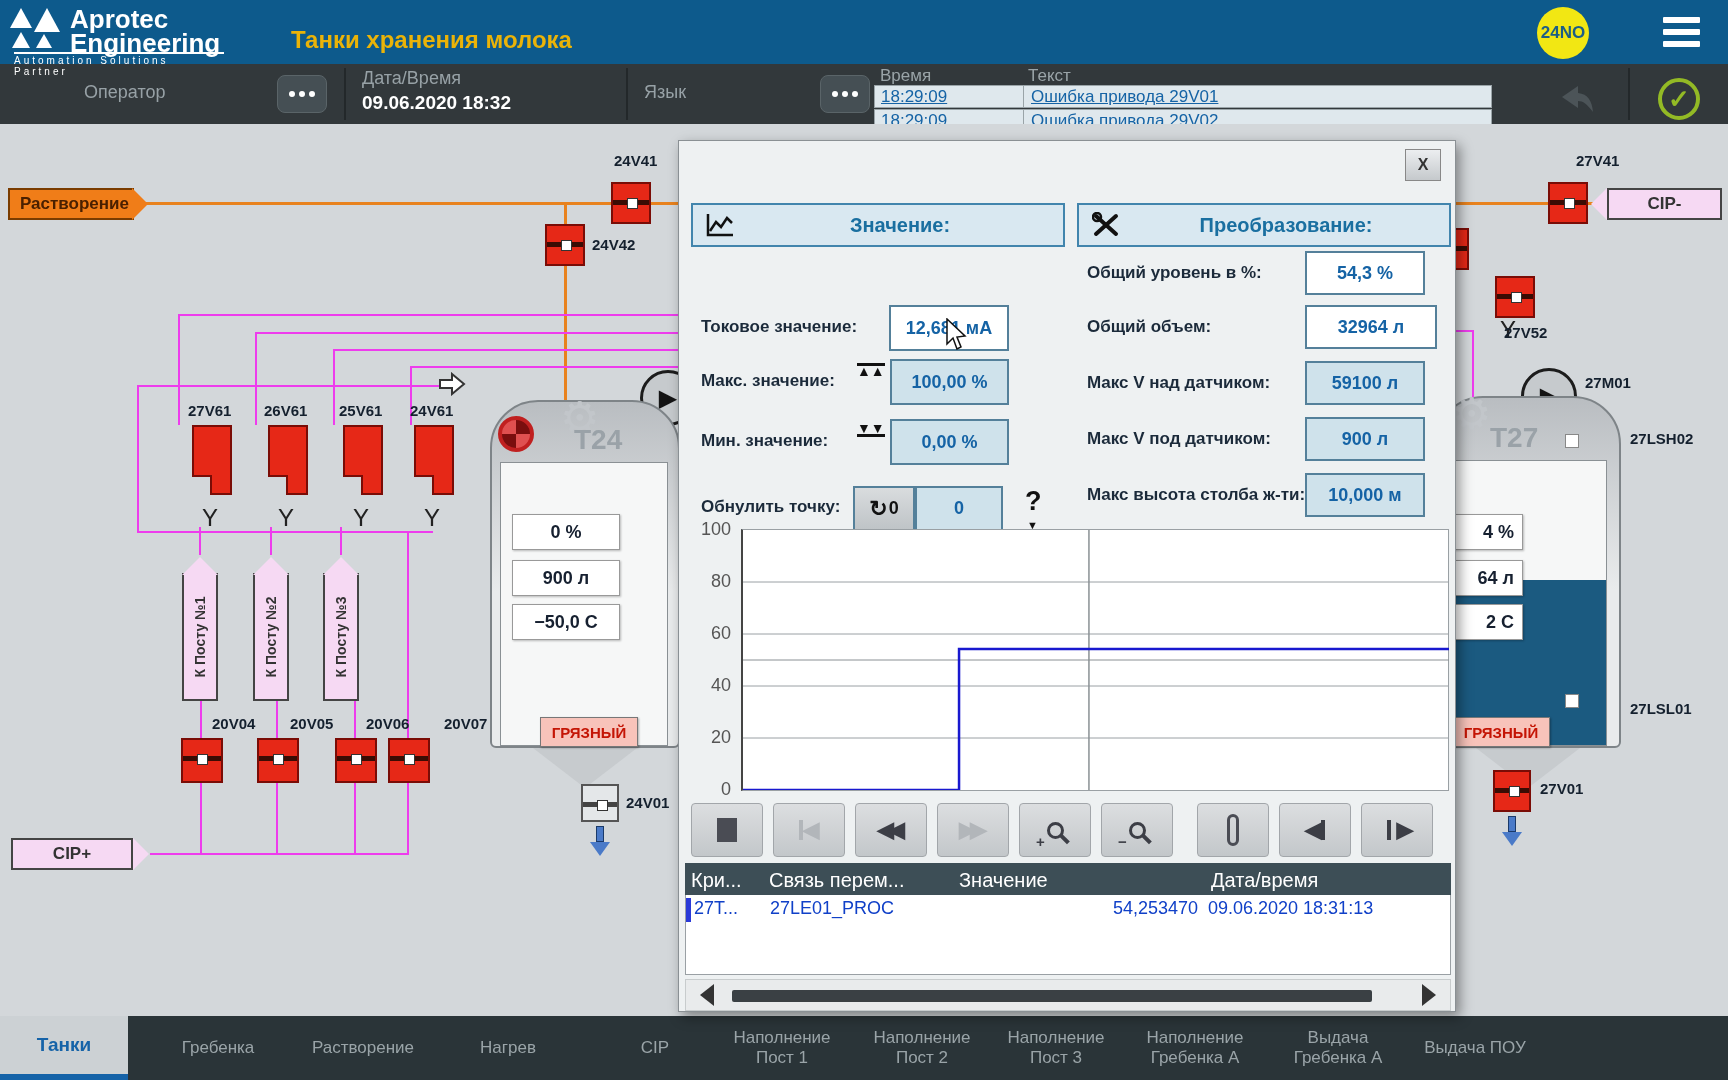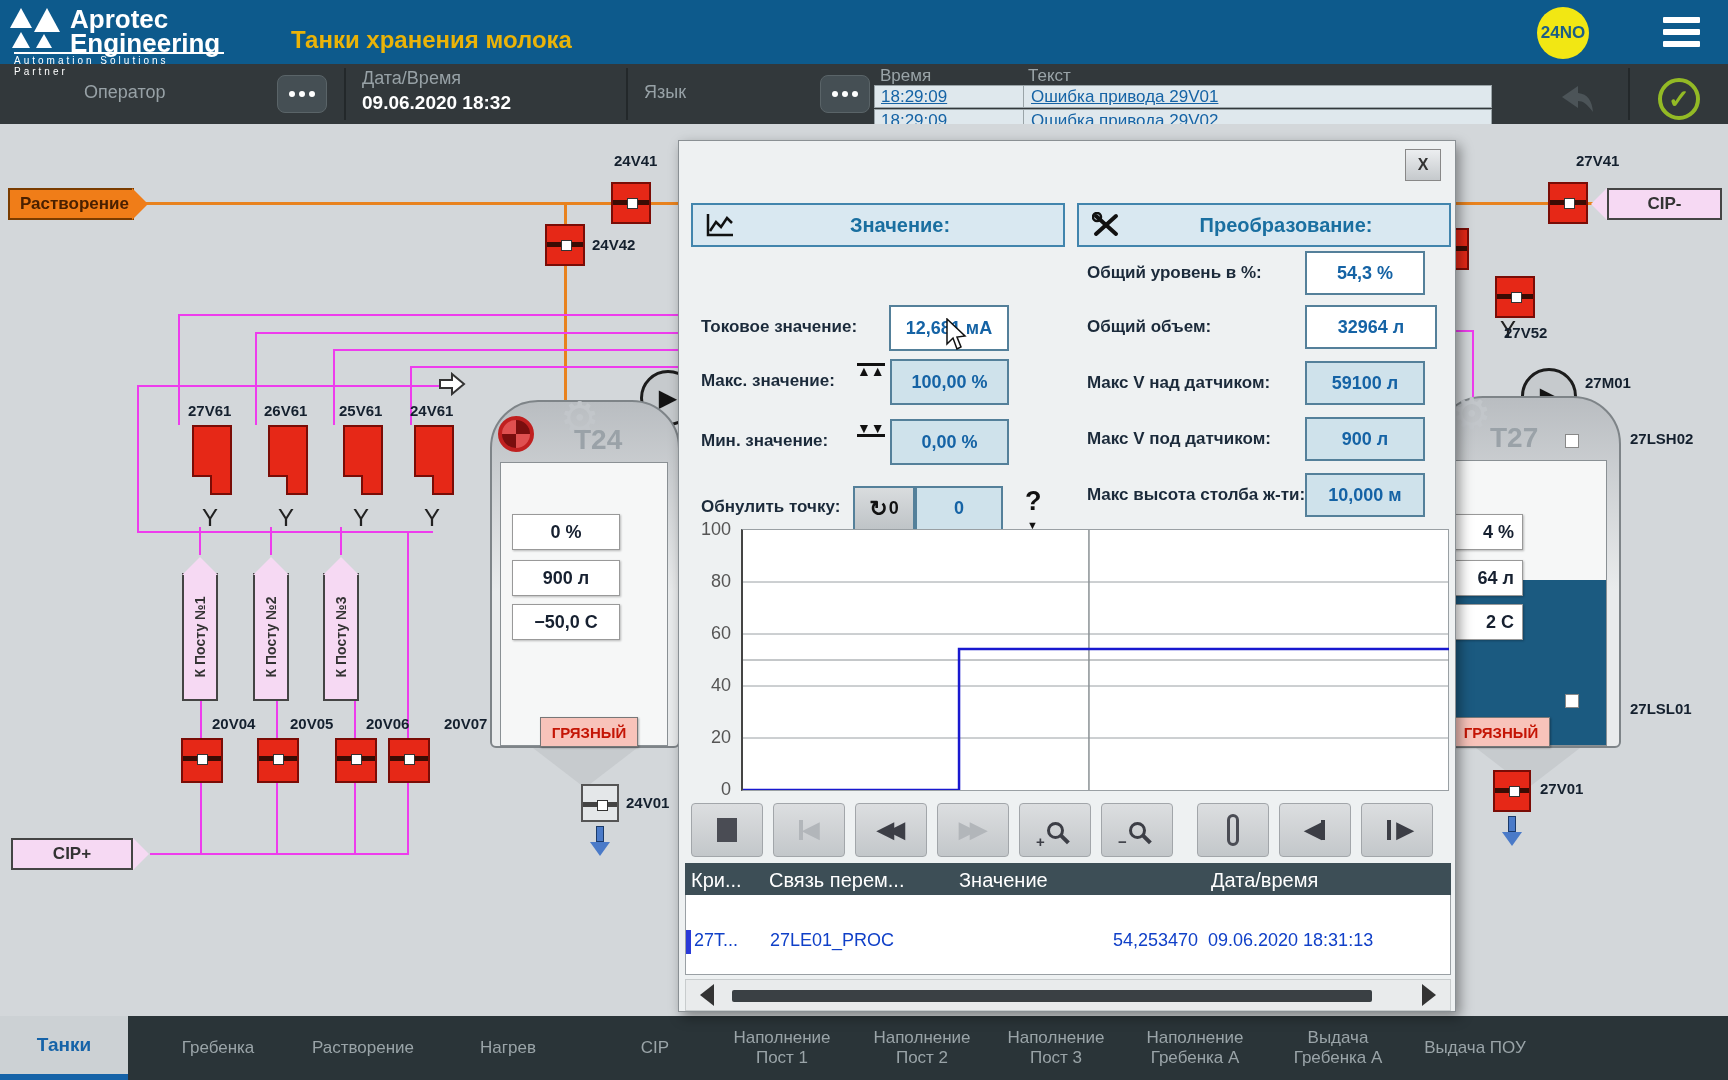--- a/index.html
+++ b/index.html
@@ -95,21 +95,21 @@
   .dim .bar, .dim .sq { background:#b2b6ba !important; }
   .bar { width:4px; height:20px; background:#3c3e46; }
   .mag { width:17px; height:17px; border:3px solid #3c3e46; border-radius:50%; position:relative; }
   .mag::after { content:''; position:absolute; width:11px; height:4px; background:#3c3e46; right:-9px; bottom:-5px; transform:rotate(45deg); }
   .mag-sign { position:absolute; left:16px; bottom:6px; font-size:15px; font-weight:bold; color:#3c3e46; }
   .caps { width:12px; height:32px; border:3px solid #4a4c54; border-radius:7px; }
 
   #dtable-hdr { position:absolute; left:6px; top:722px; width:766px; height:32px; background:#3d4e56; color:#fff; font-size:20px; }
   #dtable-hdr span { position:absolute; top:6px; }
   #dtable-body { position:absolute; left:6px; top:754px; width:766px; height:80px; background:#fff; border:1px solid #9aa0a4; border-top:none; }
-  .trow { position:absolute; left:0; top:0; width:100%; height:28px; color:#1040c8; font-size:18px;margin-top:32px; }
+  .trow { position:absolute; left:0; top:0; width:100%; height:28px; color:#1040c8; font-size:18px; }
   .trow span { position:absolute; top:3px; white-space:nowrap; }
   .cursor-bar { position:absolute; left:0; top:2px; width:5px; height:24px; background:#2a3ad8; }
   #dscroll { position:absolute; left:6px; top:838px; width:766px; height:32px; background:#e9ebec; border:1px solid #c8cccd; }
   .scr-arrow { position:absolute; top:4px; width:0; height:0; border-style:solid; cursor:pointer; }
   #scr-bar { position:absolute; left:46px; top:10px; width:640px; height:12px; background:#3a4044; border-radius:2px; cursor:pointer; }
 
   
   #nav { position:absolute; left:0; top:1016px; width:1728px; height:64px; background:#2a3438; z-index:6; }
   .nav-item { position:absolute; transform:translateX(-50%); color:#9aa4a8; font-size:17px; text-align:center; top:50%; translate:0 -50%; cursor:pointer; width:150px; }
   #nav-active { position:absolute; left:0; top:0; width:128px; height:58px; background:#ccd1d4; color:#1563a8; font-size:19px; font-weight:bold; display:flex; align-items:center; justify-content:center; cursor:pointer; }

